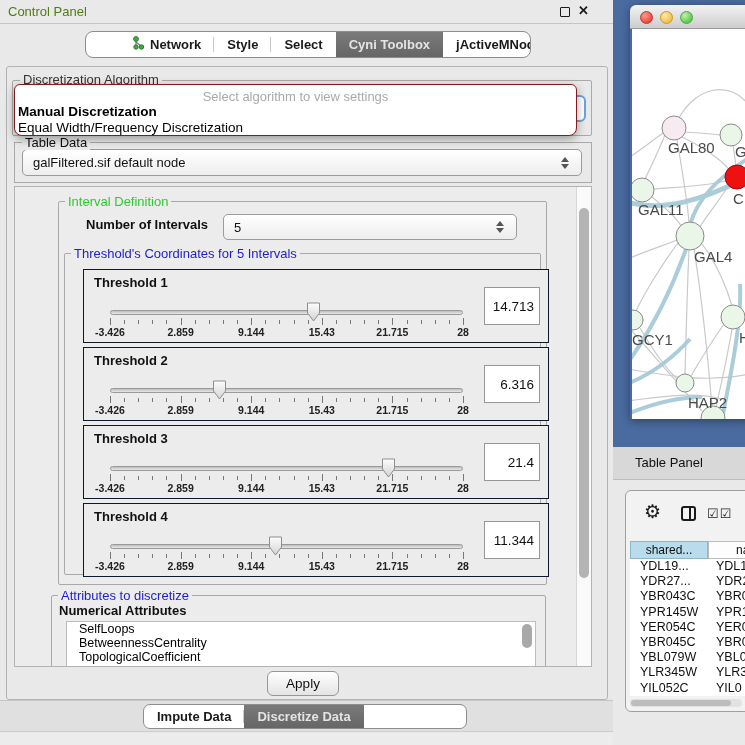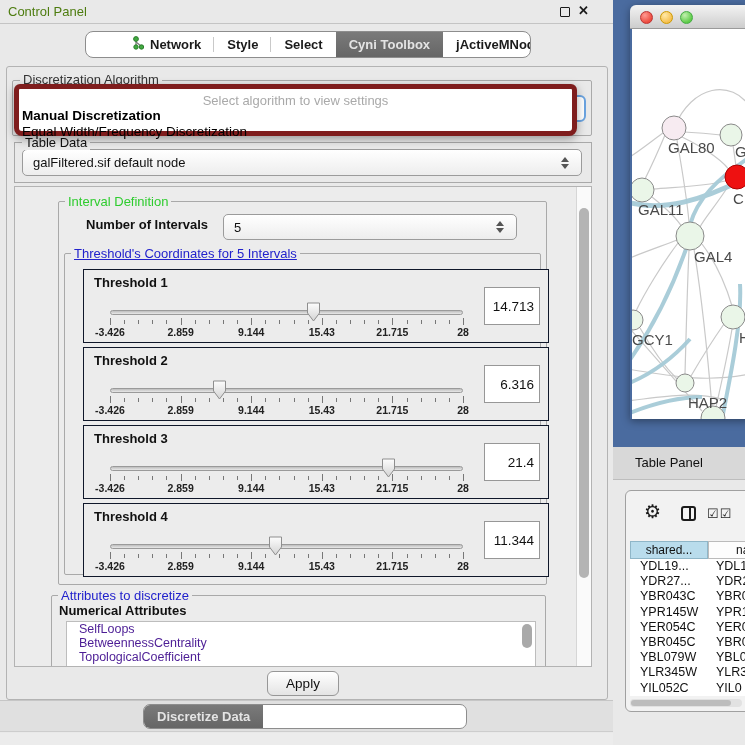--- a/index.html
+++ b/index.html
@@ -32,21 +32,21 @@
 
   
   #outer-panel{left:6px;top:66px;width:602px;height:634px;border:1px solid #b3b3b3;border-radius:3px;
                background:#e9e9e9;}
   
   #algo-group{left:12px;top:80px;width:580px;height:56px;border:1px solid #a9a9a9;border-radius:2px;}
   #algo-label{left:20px;top:72px;font-size:13px;color:#333;background:#e9e9e9;padding:0 3px;}
   #algo-combo{left:540px;top:95px;width:46px;height:27px;background:#fff;border:2px solid var(--accent);
               border-radius:6px;}
   
-  #popup{left:14px;top:84px;width:563px;height:52px;background:#fff;border:5px solid #7f1d1d;
+  #popup{left:14px;top:84px;width:563px;height:52px;background:#fff;border:1px solid #7f1d1d;
          border-radius:6px 6px 8px 8px;box-shadow:0 3px 10px rgba(0,0,0,.35);z-index:30;}
   #popup .ph{position:absolute;left:0;right:0;top:4px;text-align:center;color:#a9a9a9;font-size:13px;}
   #popup .opt1{position:absolute;left:3px;top:19px;font-size:13.5px;font-weight:700;color:#000;}
   #popup .opt2{position:absolute;left:3px;top:35px;font-size:13.5px;color:#000;}
 
   
   #tabledata-group{left:14px;top:142px;width:578px;height:41px;border:1px solid #a9a9a9;}
   #tabledata-label{left:22px;top:135px;font-size:13px;color:#111;background:#e9e9e9;padding:0 3px;z-index:2;}
   .aqua-combo{background:linear-gradient(#ffffff,#ededed);border:1px solid #9b9b9b;border-radius:5px;
               font-size:13px;color:#111;display:flex;align-items:center;padding-left:10px;}
@@ -67,42 +67,42 @@
   .group-label{position:absolute;font-size:13px;background:#ececec;padding:0 3px;white-space:nowrap;}
   .green{color:var(--green-label);}
   .blue{color:var(--blue-label);}
 
   #interval-group{left:57px;top:200px;width:489px;height:384px;}
   #interval-label{left:64px;top:193px;}
   #numint-label{left:85px;top:217px;font-size:13px;font-weight:700;}
   #numint-combo{left:222px;top:213px;width:294px;height:26px;}
 
   #thresh-group{left:63px;top:252px;width:477px;height:322px;}
-  #thresh-label{left:70px;top:245px;text-decoration:underline;}
+  #thresh-label{left:70px;top:245px;}
 
   .threshold-row{position:absolute;left:68px;width:466px;height:74px;border:1px solid #0f172a;
                  background:#ececec;}
   .threshold-row .t-title{position:absolute;left:10px;top:5px;font-size:13px;font-weight:700;color:#111;}
   .t-track{position:absolute;left:26px;top:40px;width:353px;height:5px;border:1px solid #9a9a9a;
            border-radius:3px;background:linear-gradient(#bdbdbd,#e8e8e8);}
   .ticks{position:absolute;left:26px;top:48px;width:353px;height:8px;}
   .tick{position:absolute;top:2px;width:1px;height:4px;background:#777;}
   .tick.major{top:0;height:7px;}
   .tick-label{position:absolute;top:56px;transform:translateX(-50%);font-size:10.5px;font-weight:700;color:#222;
               white-space:nowrap;}
   .t-thumb{position:absolute;top:32px;width:15px;height:20px;}
   .t-value{position:absolute;right:8px;top:17px;width:56px;height:38px;background:#fff;border:1px solid #979797;
            font-size:13.5px;display:flex;align-items:center;justify-content:flex-end;padding-right:5px;}
 
   #attr-group{left:50px;top:594px;width:495px;height:90px;}
   #attr-label{left:57px;top:587px;}
   #attr-list-label{left:58px;top:602px;font-size:13px;font-weight:700;}
   #attr-list{left:65px;top:620px;width:470px;height:47px;background:#fff;border:1px solid #bdbdbd;
              overflow:hidden;font-size:12.5px;}
-  #attr-list .item{padding:0 0 0 12px;height:14px;line-height:14px;color:#4c1d95;}
+  #attr-list .item{padding:0 0 0 12px;height:14px;line-height:14px;color:#000000;}
   #attr-scrollbar{position:absolute;right:3px;top:2px;width:10px;height:24px;background:#a9a9a9;border-radius:5px;}
 
   
   #apply-btn{left:267px;top:671px;width:72px;height:25px;background:linear-gradient(#ffffff,#e4e4e4);
              border:1px solid #979797;border-radius:6px;font-size:13.5px;display:flex;align-items:center;
              justify-content:center;color:#111;}
   #bottom-band{left:0;top:700px;width:613px;height:32px;background:#e0e0e0;border-top:1px solid #c6c6c6;
                border-bottom:1px solid #cdcdcd;}
   #bottom-tabbar{left:143px;top:704px;width:324px;height:25px;background:#fff;border:1px solid #8d8d8d;
                  border-radius:7px;display:flex;overflow:hidden;}
@@ -421,20 +421,24 @@
       </div>
   </div>
 
   <div id="inner-scrollbar-track" class="abs"></div>
   <div id="inner-scrollbar-thumb" class="abs"></div>
 
   <div id="apply-btn" class="abs">Apply</div>
 
   <div id="bottom-band" class="abs"></div>
   <div id="bottom-tabbar" class="abs">
+    <div class="tab">
+      <span>Impute Data</span>
+      <span class="sep"></span>
+    </div>
     <div class="tab selected">
       <span>Discretize Data</span>
     </div>
   </div>
   <div id="bottom-strip" class="abs"></div>
 </div>
 
 <div id="desktop" class="abs"></div>
 
 <div id="mac-window" class="abs">

